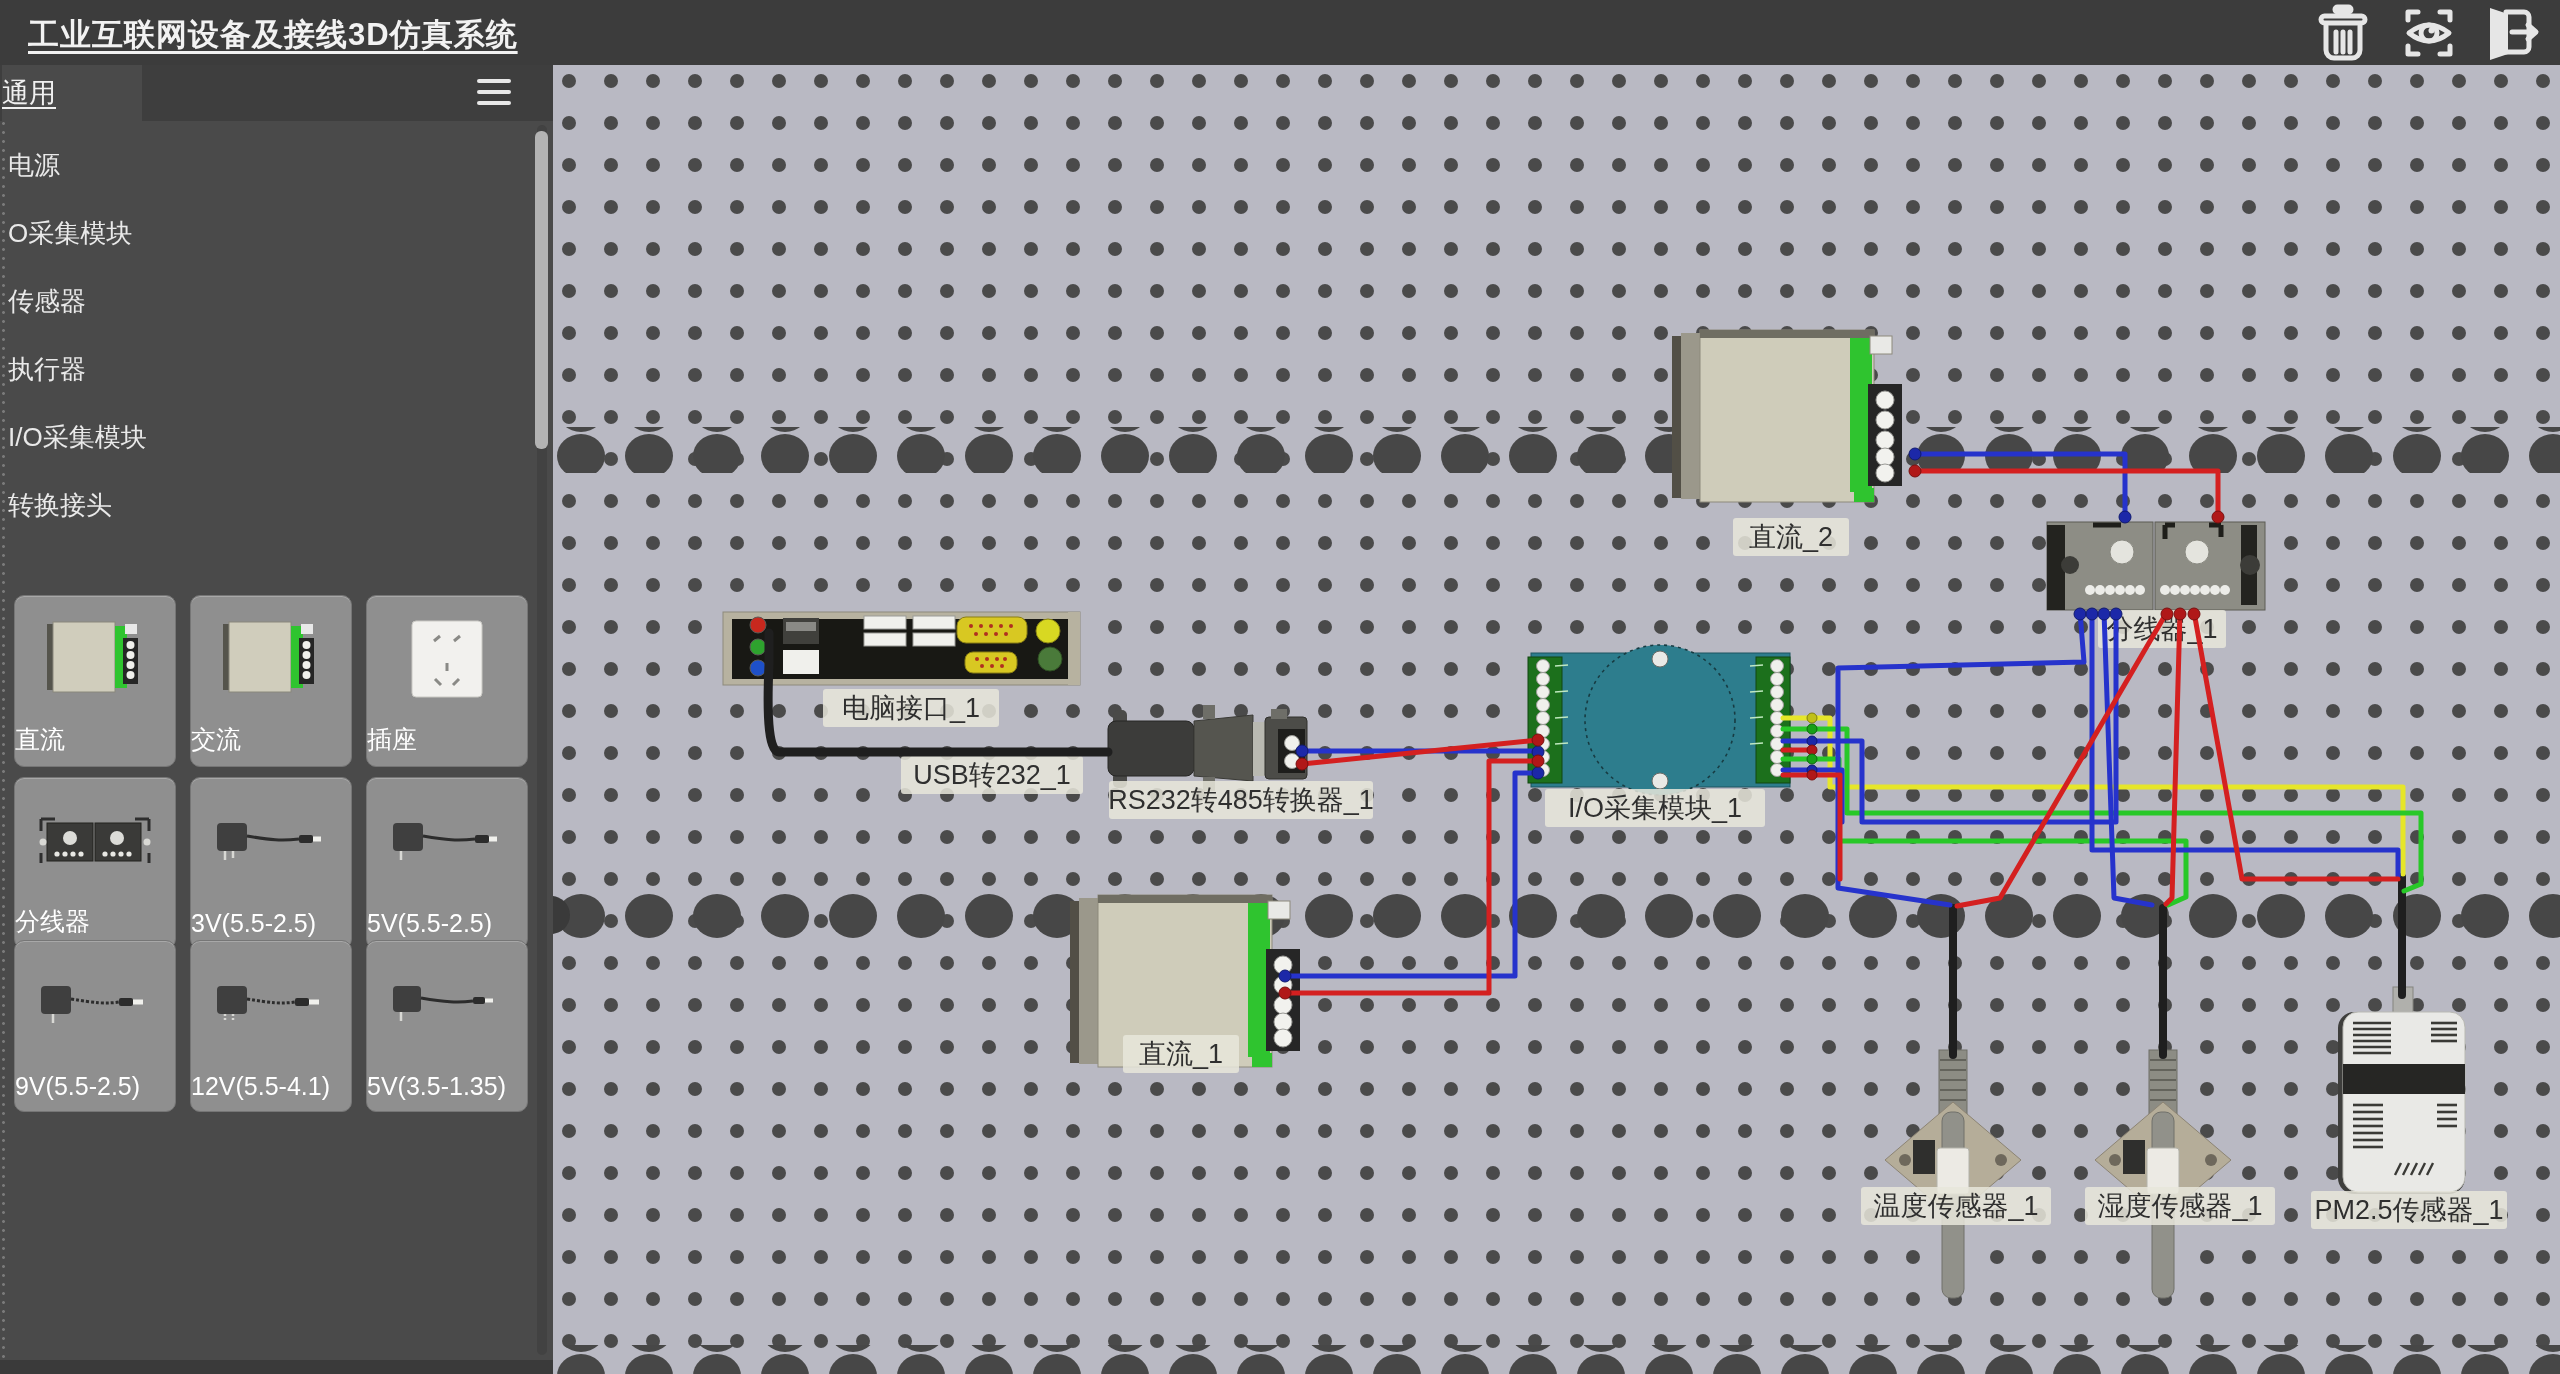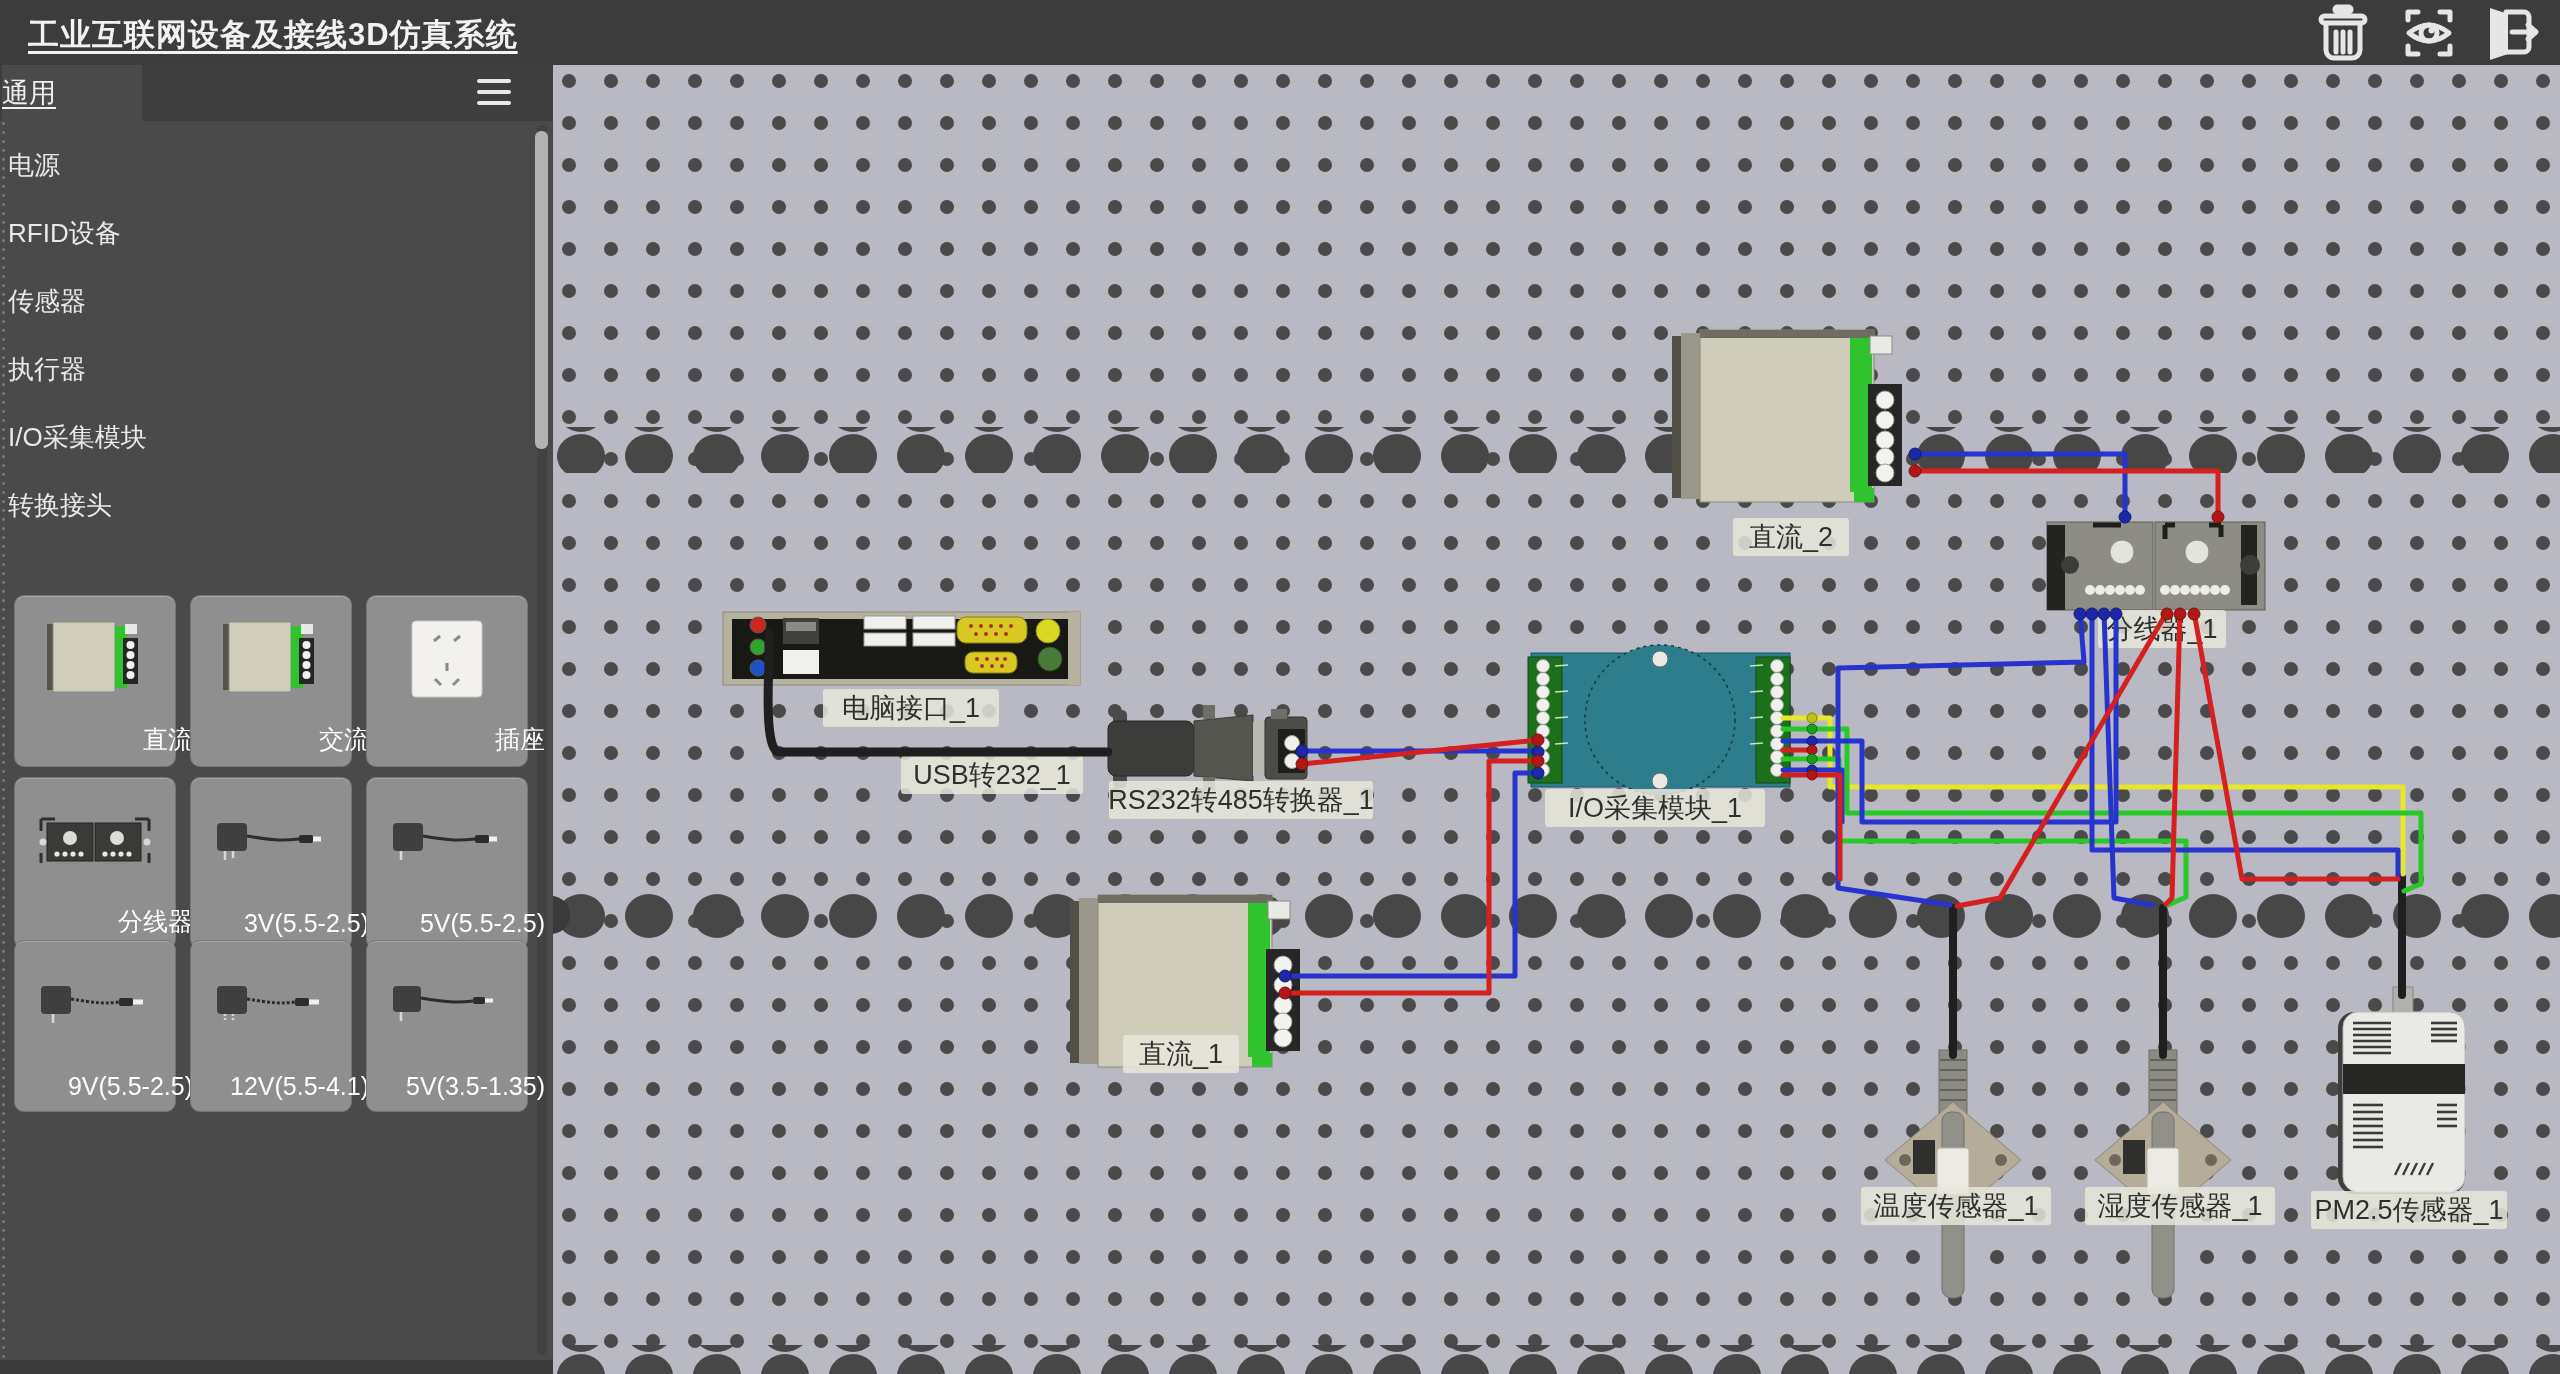--- a/index.html
+++ b/index.html
@@ -27,22 +27,22 @@
   #menu{position:absolute;left:0;top:66px;width:553px;}
   .menu-item{height:68px;line-height:68px;padding-left:8px;color:#e9e9e9;font-size:26px;cursor:pointer;}
   #scroll-track{position:absolute;right:6px;top:60px;width:10px;height:1230px;background:#424242;border-radius:5px;}
   #scroll-thumb{position:absolute;right:5px;top:66px;width:13px;height:318px;background:#b3b3b3;border-radius:6px;cursor:pointer;}
 
   #grid{position:absolute;left:0;top:465px;width:553px;}
   .tile{position:absolute;width:160px;height:170px;background:#8f8f8f;border-radius:10px;
         border:1px solid #767676;box-shadow:inset 0 1px 0 #a8a8a8;cursor:pointer;}
   .tile .thumb{position:absolute;left:0;top:8px;width:100%;height:110px;display:flex;
         align-items:center;justify-content:center;}
-  .tile .tlabel{position:absolute;left:0;bottom:10px;width:100%;text-align:right;
-        color:#fff;font-size:25px;white-space:nowrap;padding-left:18px;}
+  .tile .tlabel{position:absolute;left:0;bottom:10px;width:100%;text-align:left;
+        color:#fff;font-size:25px;white-space:nowrap;}
 
   
   #canvas{position:absolute;left:553px;top:65px;width:2344px;height:1309px;background:#b9b9c3;overflow:hidden;}
   #canvas svg{display:block;}
   .devlabel{fill:rgba(232,230,219,0.85);}
   .devlabel-text{fill:#2f2f2f;font-size:27px;font-family:"Liberation Sans","DejaVu Sans",sans-serif;}
 </style>
 </head>
 <body>
 
@@ -91,21 +91,21 @@
       </div>
       <div id="hamburger">
         <div></div>
           <div></div>
           <div></div>
       </div>
     </div>
 
     <div id="menu">
       <div class="menu-item">电源</div>
-      <div class="menu-item">RFID设备</div>
+      <div class="menu-item">O采集模块</div>
       <div class="menu-item">传感器</div>
       <div class="menu-item">执行器</div>
       <div class="menu-item">I/O采集模块</div>
       <div class="menu-item">转换接头</div>
     </div>
     <div id="scroll-track"></div>
     <div id="scroll-thumb"></div>
 
     <div id="grid">
 

